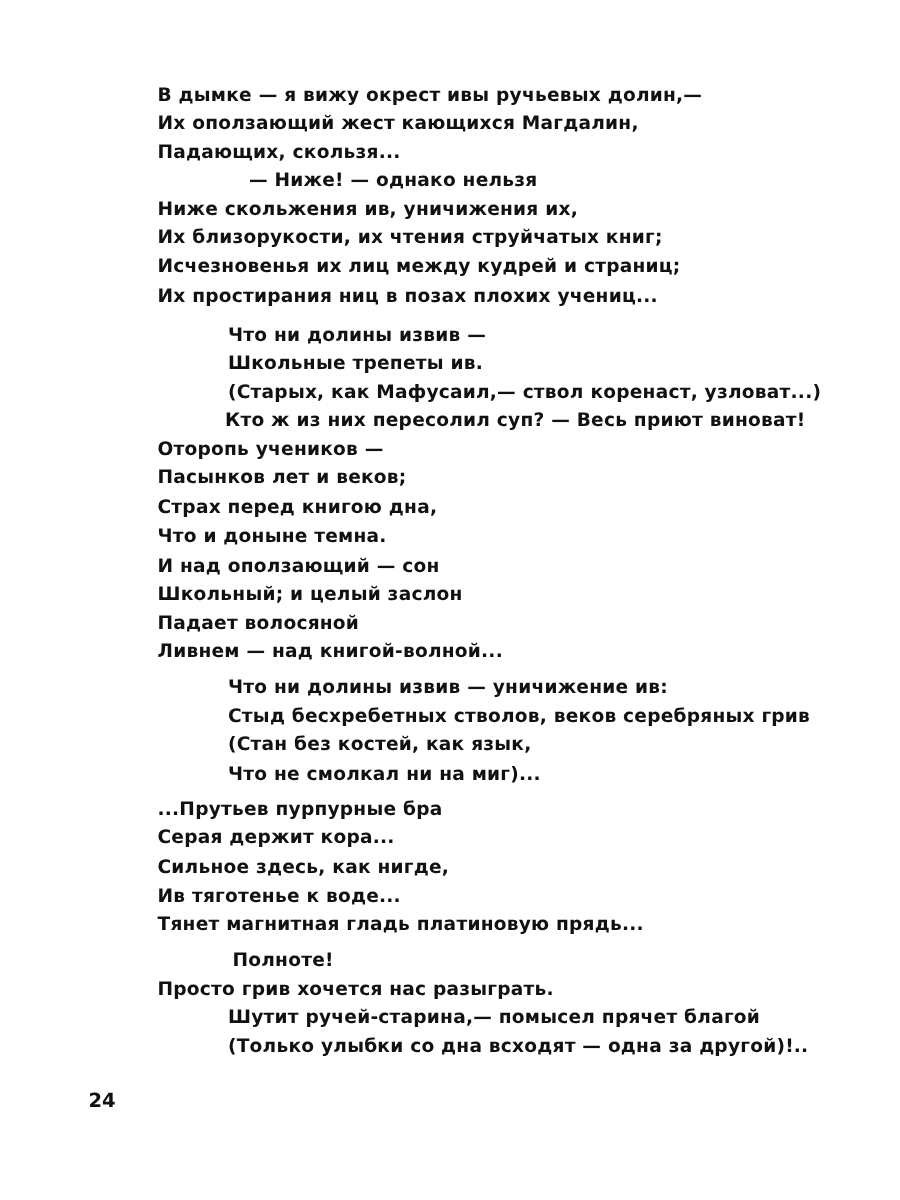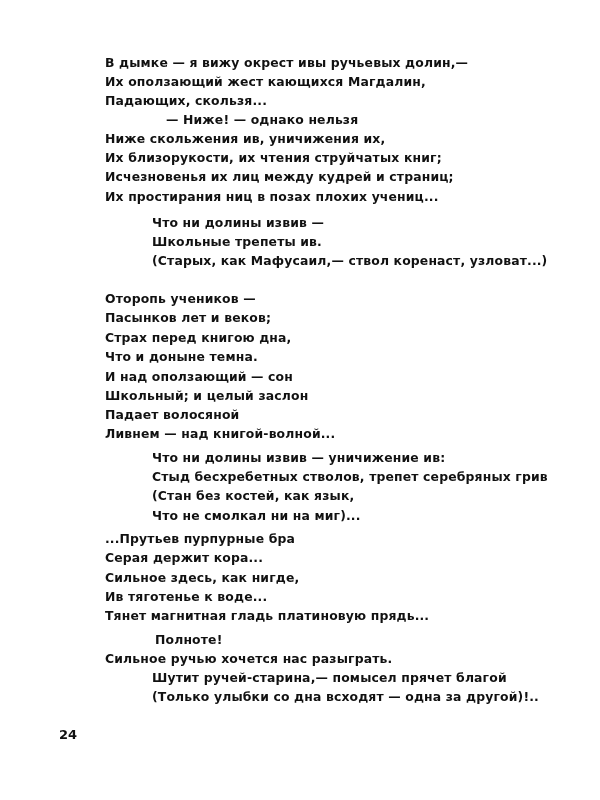--- a/index.html
+++ b/index.html
@@ -50,40 +50,41 @@
   <div class="line" style="left:105px;top:93px;">Падающих, скользя...</div>
   <div class="line" style="left:120px;top:112px;margin-left:46px;">— Ниже! — однако нельзя</div>
   <div class="line" style="left:105px;top:131px;">Ниже скольжения ив, уничижения их,</div>
   <div class="line" style="left:105px;top:150px;">Их близорукости, их чтения струйчатых книг;</div>
   <div class="line" style="left:105px;top:169px;">Исчезновенья их лиц между кудрей и страниц;</div>
   <div class="line" style="left:105px;top:189px;">Их простирания ниц в позах плохих учениц...</div>
 
   <div class="line" style="left:152px;top:215px;">Что ни долины извив —</div>
   <div class="line" style="left:152px;top:234px;">Школьные трепеты ив.</div>
   <div class="line" style="left:152px;top:253px;">(Старых, как Мафусаил,— ствол коренаст, узловат...)</div>
+  <div class="line" style="left:150px;top:272px;">Кто ж из них пересолил суп? — Весь приют виноват!</div>
 
   <div class="line" style="left:105px;top:291px;">Оторопь учеников —</div>
   <div class="line" style="left:105px;top:310px;">Пасынков лет и веков;</div>
   <div class="line" style="left:105px;top:330px;">Страх перед книгою дна,</div>
   <div class="line" style="left:105px;top:349px;">Что и доныне темна.</div>
   <div class="line" style="left:105px;top:369px;">И над оползающий — сон</div>
   <div class="line" style="left:105px;top:388px;">Школьный; и целый заслон</div>
   <div class="line" style="left:105px;top:407px;">Падает волосяной</div>
   <div class="line" style="left:105px;top:426px;">Ливнем — над книгой-волной...</div>
 
   <div class="line" style="left:152px;top:450px;">Что ни долины извив — уничижение ив:</div>
-  <div class="line" style="left:152px;top:469px;">Стыд бесхребетных стволов, трепет серебряных грив</div>
+  <div class="line" style="left:152px;top:469px;">Стыд бесхребетных стволов, веков серебряных грив</div>
   <div class="line" style="left:152px;top:488px;text-align:right;">(Стан без костей, как язык,</div>
   <div class="line" style="left:152px;top:508px;">Что не смолкал ни на миг)...</div>
 
   <div class="line" style="left:105px;top:550px;">Серая держит кора...</div>
   <div class="line" style="left:105px;top:531px;">...Прутьев пурпурные бра</div>
   <div class="line" style="left:105px;top:570px;">Сильное здесь, как нигде,</div>
   <div class="line" style="left:105px;top:589px;">Ив тяготенье к воде...</div>
   <div class="line" style="left:105px;top:608px;">Тянет магнитная гладь платиновую прядь...</div>
 
   <div class="line" style="left:155px;top:632px;">Полноте!</div>
-  <div class="line" style="left:105px;top:651px;">Сильное ручью хочется нас разыграть.</div>
+  <div class="line" style="left:105px;top:651px;">Просто грив хочется нас разыграть.</div>
   <div class="line" style="left:152px;top:670px;">Шутит ручей-старина,— помысел прячет благой</div>
   <div class="line" style="left:152px;top:689px;">(Только улыбки со дна всходят — одна за другой)!..</div>
 
   <div class="page-number">24</div>
 </div>
 
 </body></html>

